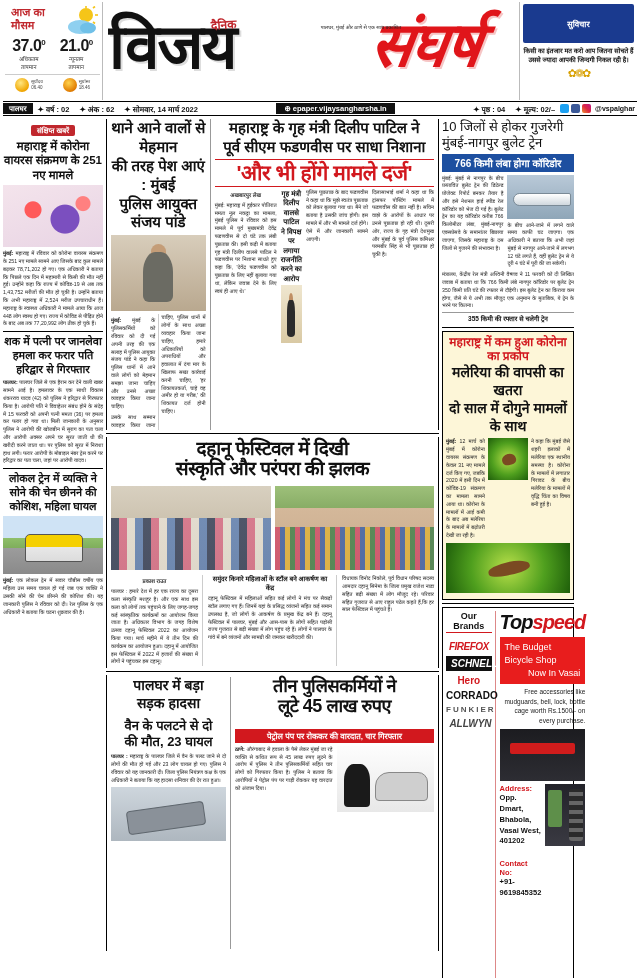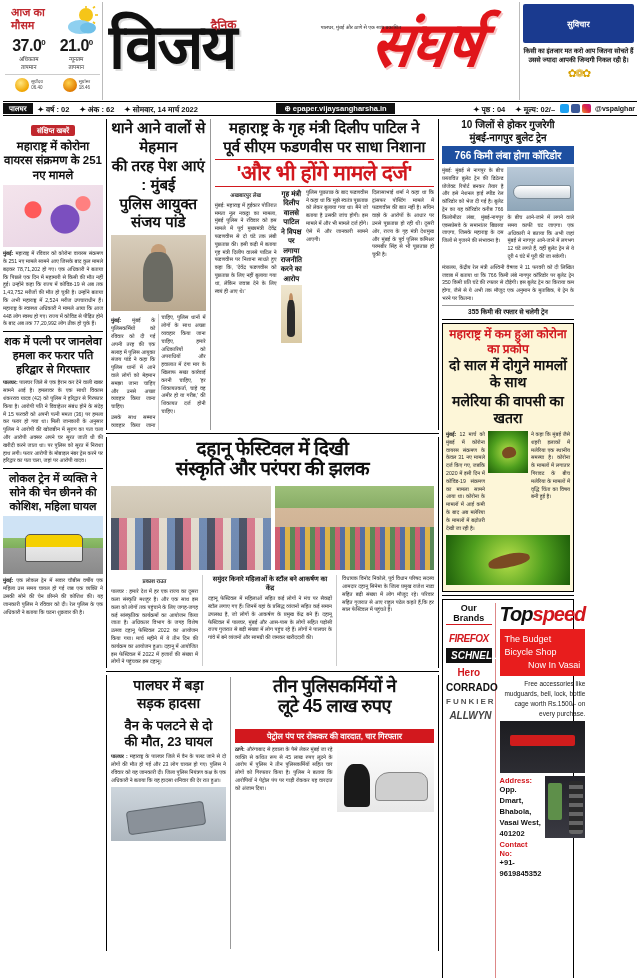--- a/index.html
+++ b/index.html
@@ -109,21 +109,21 @@
   
   .hl-m { font-size:15px; font-weight:bold; color:#111; line-height:1.26; text-align:center;}
   .hl-red-band { color:#d2181e; font-size:21px; font-weight:bold; text-align:center; line-height:1.1; letter-spacing:-0.5px; }
   .underline-red { border-bottom:1.5px solid #d2181e; margin:2px 0 1px 0;}
   .byline { font-size:5.5px; font-weight:bold; text-align:center; color:#333; margin:2px 0;}
   .sub-bold { font-size:7px; font-weight:bold; color:#111; text-align:center; line-height:1.35;}
 
   .two-col { column-count:2; column-gap:6px; column-rule:1px solid #ccc; }
 
   .blue-band { background:#1d4fa0; color:#fff; font-size:10px; font-weight:bold; text-align:center; padding:2px 0; }
-  .hl-r { font-size:10px; font-weight:bold; color:#111; line-height:1.25; text-align:center;}
+  .hl-r { font-size:13px; font-weight:normal; color:#111; line-height:1.25; text-align:left;}
 
   .yellow-sec { background:#fdf6d8; border:1px solid #000; padding:3px; }
   .hl-y-red { color:#d2181e; font-size:12px; font-weight:bold; text-align:center; line-height:1.2;}
   .hl-y-blk { color:#111; font-size:14px; font-weight:bold; text-align:center; line-height:1.25; margin-top:1px;}
 
   .red-strip { background:#d2181e; color:#fff; font-size:8px; font-weight:bold; text-align:center; padding:1.5px 0;}
 
   
   .ad-box { border:1px solid #000; padding:3px; display:flex; gap:4px; height:100%;}
   .ad-left { width:40%; border-right:1px solid #d88; padding-right:3px; text-align:center;}
@@ -353,22 +353,22 @@
         </div>
         <div class="body-txt">मंत्रालय, केंद्रीय रेल मंत्री अश्विनी वैष्णव ने 11 फरवरी को दी लिखित जवाब में बताया था कि 766 किमी लंबे नागपुर कॉरिडोर पर बुलेट ट्रेन 350 किमी प्रति घंटे की रफ्तार से दौड़ेगी। इस बुलेट ट्रेन का किराया कम होगा, जैसे से ये अभी तक मौजूद एक अनुमान के मुताबिक, ये ट्रेन के भरने पर कितना।</div>
         <div class="rule-thin"></div>
         <div class="mini-hd">355 किमी की रफ्तार से चलेगी ट्रेन</div>
       </div>
 
       <div class="rule"></div>
 
       <div class="yellow-sec">
         <div class="hl-y-red">महाराष्ट्र में कम हुआ कोरोना का प्रकोप</div>
+        <div class="hl-y-blk">मलेरिया की वापसी का खतरा</div>
         <div class="hl-y-blk">दो साल में दोगुने मामलों के साथ</div>
-        <div class="hl-y-blk">मलेरिया की वापसी का खतरा</div>
         <div style="display:flex; gap:3px; margin-top:3px;">
           <div style="width:33%;">
             <div class="body-txt" style="margin-top:0"><span class="city">मुंबई:</span> <span>12 मार्च को मुंबई में कोरोना वायरस संक्रमण के केवल 31 नए मामले दर्ज किए गए, जबकि 2020 में इसी दिन में कोविड-19 संक्रमण का मामला सामने आया था। कोरोना के मामलों में आई कमी के बाद अब मलेरिया के मामलों में बढ़ोतरी देखी जा रही है।</span></div>
           </div>
           <div style="width:34%;">
             <div class="imgbox ph ph-mosq" style="height:42px; margin-top:0;"></div>
           </div>
           <div style="width:33%;">
             <div class="body-txt" style="margin-top:0">ने कहा कि मुंबई जैसे शहरी इलाकों में मलेरिया एक स्थानीय समस्या है। कोरोना के मामलों में लगातार गिरावट के बीच मलेरिया के मामलों में वृद्धि चिंता का विषय बनी हुई है।</div>
           </div>
@@ -398,21 +398,21 @@
             <span>The Budget Bicycle Shop</span>
             <span class="l2">Now In Vasai</span>
           </div>
           <div class="ad-note">Free accessories like mudguards, bell, lock, bottle cage worth Rs.1500/- on every purchase.</div>
           <div class="imgbox ph ph-shop" style="height:52px;"></div>
           <div style="display:flex; gap:4px; margin-top:3px;">
             <div style="width:48%;">
               <div class="ad-addr-lbl">Address:</div>
               <div class="ad-addr">Opp. Dmart, Bhabola,</div>
               <div class="ad-addr">Vasai West, 401202</div>
-              <div class="ad-addr-lbl" style="margin-top:0;">Contact No:</div>
+              <div class="ad-addr-lbl" style="margin-top:12px;">Contact No:</div>
               <div class="ad-addr">+91-9619845352</div>
             </div>
             <div style="width:52%;">
               <div class="imgbox ph ph-store" style="height:62px; margin-top:0;"></div>
             </div>
           </div>
         </div>
       </div>
 
     </div>

